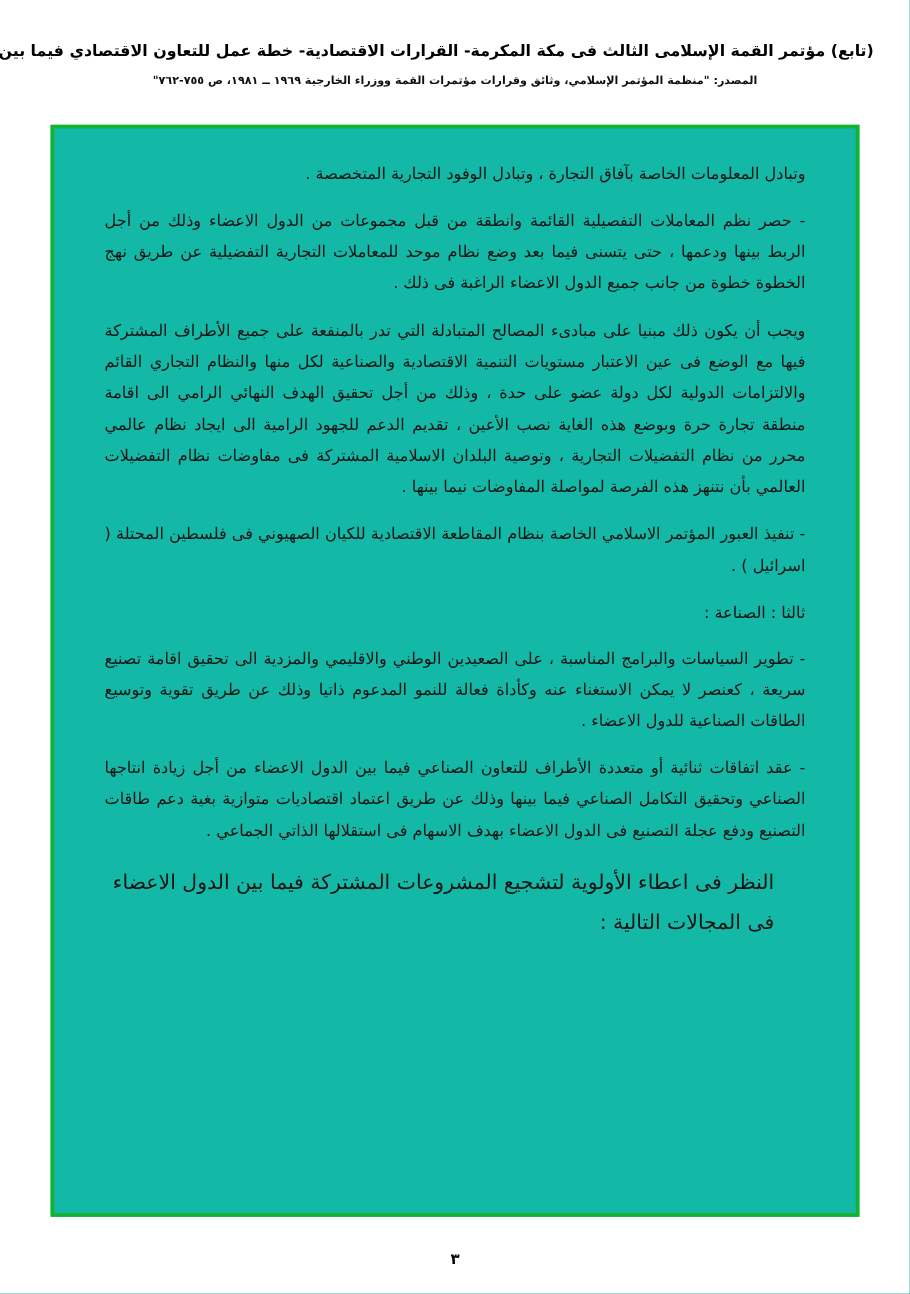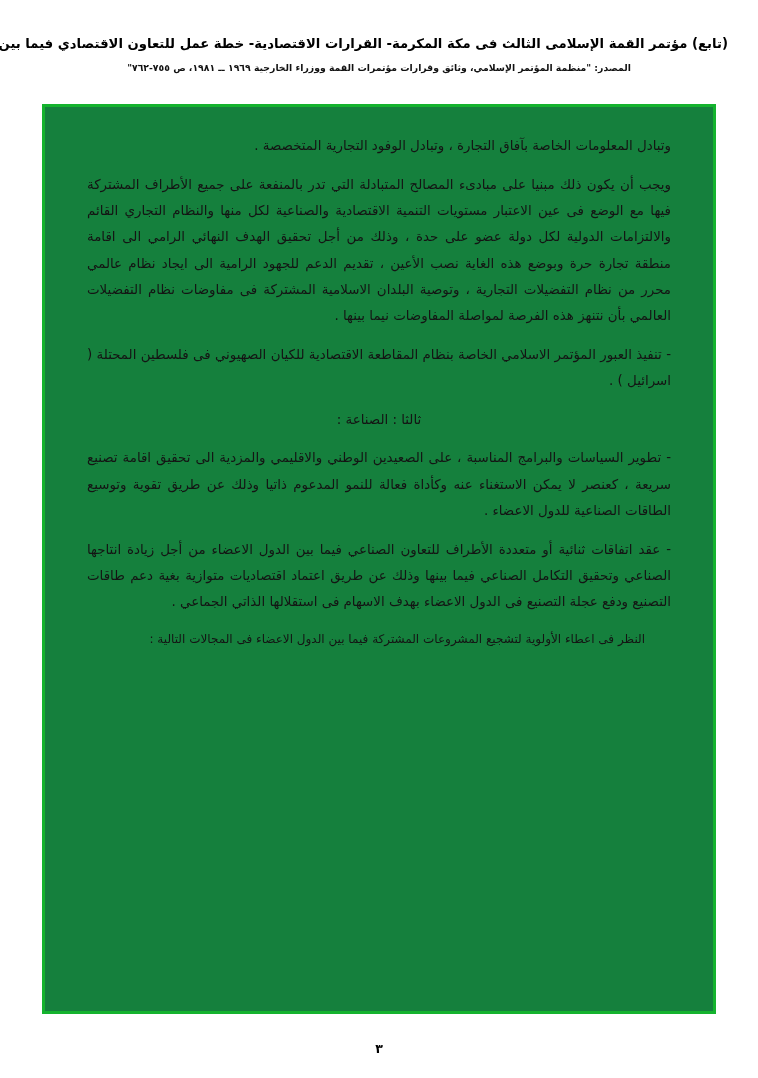--- a/index.html
+++ b/index.html
@@ -50,21 +50,21 @@
 
   
   .frame {
     position: absolute;
     top: 104px;
     left: 42px;
     right: 42px;
     bottom: 64px;
     border: 3px solid #14b32e;
     box-sizing: border-box;
-    background: #15803d;
+    background: #14b8a6;
     overflow: hidden;
   }
   .frame-inner {
     padding: 26px 42px 0 42px;
     box-sizing: border-box;
     height: 100%;
     overflow: hidden;
   }
 
   p.para {
@@ -72,30 +72,30 @@
     text-align: justify;
     text-align-last: right;
     font-size: 13.4px;
     line-height: 1.95;
     margin: 0 0 13px 0;
     color: #141414;
     font-family: "DejaVu Sans", sans-serif;
   }
   p.heading {
     direction: rtl;
-    text-align: center;
+    text-align: right;
     font-size: 13.4px;
     line-height: 1.95;
     margin: 0 0 12px 0;
     color: #141414;
   }
   p.lead-in {
     direction: rtl;
     text-align: right;
-    font-size: 12px;
+    font-size: 17px;
     line-height: 1.95;
     margin: 0 0 10px 0;
     padding-right: 26px;
     color: #141414;
   }
 
   
   .footer {
     position: absolute;
     bottom: 22px;
@@ -114,20 +114,21 @@
 
   <div class="header">
     <div class="header-title">(تابع) مؤتمر القمة الإسلامى الثالث فى مكة المكرمة- القرارات الاقتصادية- خطة  عمل للتعاون الاقتصادي فيما بين الدول الإسلامية</div>
     <div class="header-source">المصدر: "منظمة المؤتمر الإسلامي، وثائق وقرارات مؤتمرات القمة ووزراء الخارجية ١٩٦٩ ــ ١٩٨١، ص ٧٥٥-٧٦٢"</div>
   </div>
 
   <div class="frame">
     <div class="frame-inner">
 
       <p class="para">وتبادل المعلومات الخاصة بآفاق التجارة ، وتبادل الوفود التجارية المتخصصة .</p>
+      <p class="para">- حصر نظم المعاملات التفصيلية القائمة وانطقة من قبل مجموعات من الدول الاعضاء وذلك من أجل الربط بينها ودعمها ، حتى يتسنى فيما بعد وضع نظام موحد للمعاملات التجارية التفضيلية عن طريق نهج الخطوة خطوة من جانب جميع الدول الاعضاء الراغبة فى ذلك .</p>
       <p class="para">ويجب أن يكون ذلك مبنيا على مبادىء المصالح المتبادلة التي تدر بالمنفعة على جميع الأطراف المشتركة فيها مع الوضع فى عين الاعتبار مستويات التنمية الاقتصادية والصناعية لكل منها والنظام التجاري القائم والالتزامات الدولية لكل دولة عضو على حدة ، وذلك من أجل تحقيق الهدف النهائي الرامي الى اقامة منطقة تجارة حرة وبوضع هذه الغاية نصب الأعين ، تقديم الدعم للجهود الرامية الى ايجاد نظام عالمي محرر من نظام التفضيلات التجارية ، وتوصية البلدان الاسلامية المشتركة فى مفاوضات نظام التفضيلات العالمي بأن نتنهز هذه الفرصة لمواصلة المفاوضات نيما بينها .</p>
       <p class="para">- تنفيذ العبور المؤتمر الاسلامي الخاصة بنظام المقاطعة الاقتصادية للكيان الصهيوني فى فلسطين المحتلة ( اسرائيل ) .</p>
       <p class="heading">ثالثا : الصناعة :</p>
       <p class="para">- تطوير السياسات والبرامج المناسبة ، على الصعيدين الوطني والاقليمي والمزدية الى تحقيق اقامة تصنيع سريعة ، كعنصر لا يمكن الاستغناء عنه وكأداة فعالة للنمو المدعوم ذاتيا وذلك عن طريق تقوية وتوسيع الطاقات الصناعية للدول الاعضاء .</p>
       <p class="para">- عقد اتفاقات ثنائية أو متعددة الأطراف للتعاون الصناعي فيما بين الدول الاعضاء من أجل زيادة انتاجها الصناعي وتحقيق التكامل الصناعي فيما بينها وذلك عن طريق اعتماد اقتصاديات متوازية بغية دعم طاقات التصنيع ودفع عجلة التصنيع فى الدول الاعضاء بهدف الاسهام فى استقلالها الذاتي الجماعي .</p>
       <p class="lead-in">النظر فى اعطاء الأولوية لتشجيع المشروعات المشتركة فيما بين الدول الاعضاء فى المجالات التالية :</p>
 
     </div>
   </div>
 

